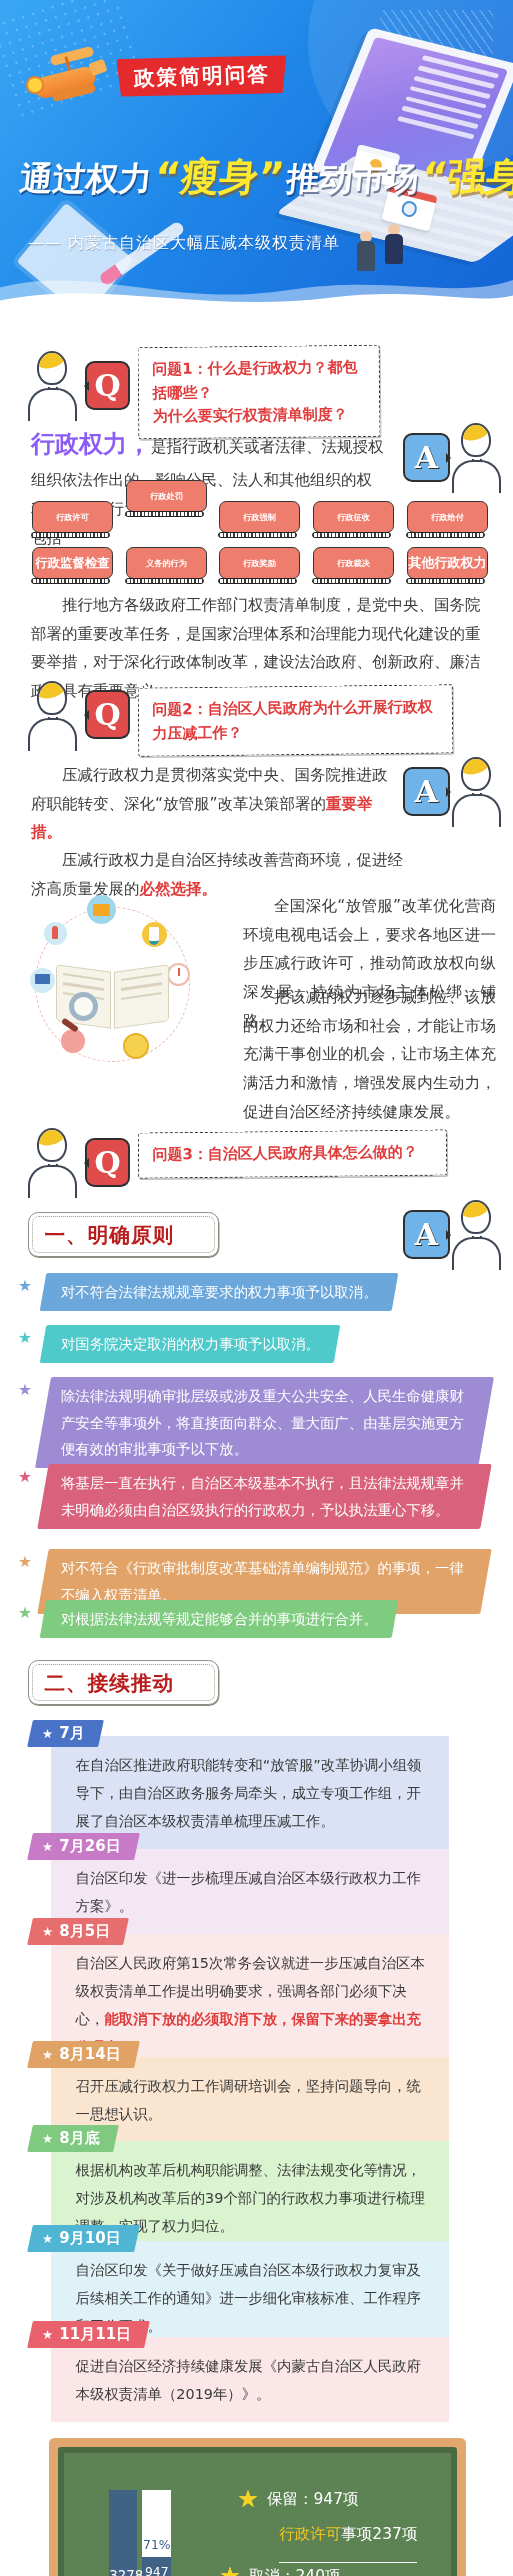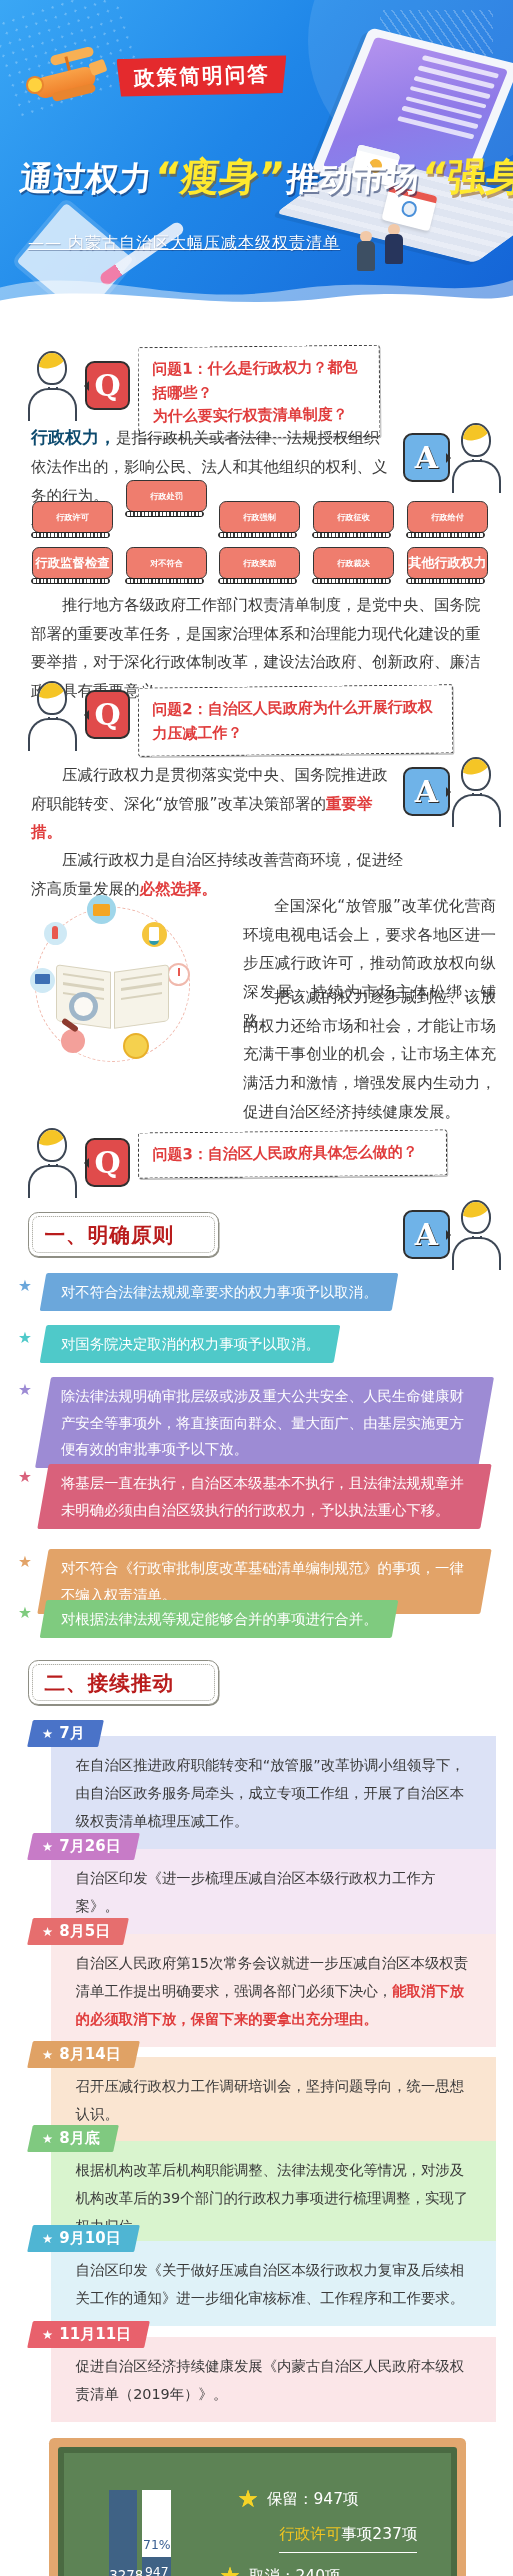--- a/index.html
+++ b/index.html
@@ -39,21 +39,21 @@
           clip-path:polygon(0 0,100% 6%,97% 100%,2% 94%);}
   .ribbon span{color:#fff;font-size:20.6px;font-weight:bold;letter-spacing:2.1px;}
 
   .title{position:absolute;left:19.6px;top:150px;width:495px;transform:skewX(-6deg);
          font-weight:bold;white-space:nowrap;}
   .title .w{color:#ffffff;font-size:33px;
         text-shadow:1.5px 2.1px 0 rgba(20,40,90,.55);}
   .title .y{color:#ffe92e;font-size:39px;
         text-shadow:1.5px 2.6px 0 rgba(150,90,0,.55);}
   .subtitle{position:absolute;left:28px;top:233px;color:#ffffff;font-size:16px;letter-spacing:1px;
-        text-shadow:0.5px 1px 1px rgba(20,40,90,.35);text-decoration:underline;}
+        text-shadow:0.5px 1px 1px rgba(20,40,90,.35);}
 
   
   .laptop{position:absolute;right:-10.3px;top:41px;width:216px;height:242px;}
   .laptop .screen{position:absolute;right:31px;top:0;width:155px;height:155px;background:#f4f6fb;border-radius:7.2px;
         transform:rotate(14deg) skewX(-8deg);box-shadow:-4.1px 5.2px 0 rgba(0,0,0,.08);}
   .laptop .screen .inner{position:absolute;left:9.3px;top:8.2px;right:9.3px;bottom:8.2px;border-radius:4.1px;
         background:linear-gradient(150deg,#b493ee 0%,#8f7ae8 50%,#7b8bf0 100%);overflow:hidden;}
   .laptop .screen .inner i{display:block;height:4.6px;margin:6.2px 7.2px 0 52px;background:rgba(255,255,255,.75);border-radius:2.1px;}
   .laptop .base{position:absolute;right:5.2px;top:129px;width:206px;height:77px;background:#e9edf6;border-radius:6.2px;
         transform:rotate(14deg) skewX(-40deg);box-shadow:0 4.1px 0 rgba(0,0,0,.08);
@@ -113,37 +113,37 @@
   .prin .star{position:absolute;left:0;top:4.1px;font-size:15.5px;}
   .prin .bar{display:inline-block;margin-left:25px;transform:skewX(-10deg);border-radius:2.1px;padding:5.7px 17.5px;max-width:443px;}
   .prin .bar span{display:inline-block;transform:skewX(10deg);color:#fff;font-size:14.4px;line-height:1.85;}
 
   
   .titem{position:absolute;left:30px;width:464px;}
   .titem .tab{position:absolute;left:0;top:0;z-index:2;transform:skewX(-12deg);border-radius:1.5px;
         padding:4.1px 15.5px 4.1px 12.4px;color:#fff;font-weight:bold;font-size:15px;}
   .titem .tab i{display:inline-block;transform:skewX(12deg);font-style:normal;}
   .titem .tab .st{margin-right:6.2px;font-size:12.4px;}
-  .titem .box{position:relative;margin:15.5px 0 0 20.6px;width:445px;padding:15.5px 19.6px 13.4px 25px;
+  .titem .box{position:relative;margin:15.5px 0 0 20.6px;width:398px;padding:15.5px 19.6px 13.4px 25px;
         color:#3a3a3a;font-size:14.4px;line-height:1.95;}
 
   
   .bb{position:absolute;left:49px;top:2438px;width:417px;height:241px;background:#e2a76f;border-radius:5.2px;padding:9.3px;}
   .bb .board{position:relative;width:100%;height:100%;background:#5d8355;border:6.2px solid #4a6a42;border-radius:3.1px;}
   .bb .bar1{position:absolute;left:45px;top:37px;width:28px;height:96px;background:#3f6285;}
   .bb .bar1 span{position:absolute;left:0;right:0;bottom:3.1px;text-align:center;color:#fff;font-size:13.4px;}
   .bb .bar2{position:absolute;left:78px;top:37px;width:29px;height:96px;background:#ffffff;}
   .bb .bar2 .pct{position:absolute;left:0;right:0;bottom:34px;text-align:center;color:#3a5f92;font-size:12.4px;}
   .bb .bar2 .rem{position:absolute;left:0;right:0;bottom:0;height:29px;background:#3f6285;color:#fff;font-size:12.4px;
         text-align:center;line-height:29px;}
   .bb .ann{position:absolute;color:#fff;font-size:15.5px;}
   .bb .ann .bstar{color:#f5d327;font-size:24px;vertical-align:-3.1px;margin-right:8.2px;
         text-shadow:0 0 0 #f5d327;}
   .bb .ann .hl{color:#f0c420;}
-  .bb .under{border-bottom:1.5px solid #fff;padding-bottom:7px;}
+  .bb .under{border-bottom:1.5px solid #fff;padding-bottom:17px;}
 
   
   .bookill{position:absolute;left:25px;top:891px;width:185px;height:180px;}
   .bookill .ring{position:absolute;left:10.3px;top:15.5px;width:155px;height:155px;border-radius:50%;border:1.5px dashed #f0b9ad;}
   .bookill .book{position:absolute;left:31px;top:77px;width:113px;height:67px;}
   .bookill .page{position:absolute;width:55px;height:57px;background:#f6f3e8;border:1.5px solid #d8d2bd;}
   .bookill .pl{left:0;transform:skewY(8deg);border-radius:4.1px 0 0 4.1px;}
   .bookill .pr{right:0;transform:skewY(-8deg);border-radius:0 4.1px 4.1px 0;}
   .bookill .page i{display:block;height:2.1px;background:#d8d2bd;margin:7.2px 6.2px 0;}
   .bookill .mag{position:absolute;left:44px;top:101px;width:29px;height:29px;border-radius:50%;border:5.2px solid #9fb6c9;background:rgba(255,255,255,.5);}
@@ -238,39 +238,39 @@
     <div class="collar"></div>
       <div class="bod"></div>
   </div>
   <div class="qbubble" style="left:85px;top:361px;">Q</div>
   <div class="qbox" style="left:138px;top:346px;width:242px;">
     <div class="qt">问题1：什么是行政权力？都包括哪些？</div>
     <div class="qt">为什么要实行权责清单制度？</div>
   </div>
 
   <div class="para" style="left:31px;top:422px;width:361px;">
-    <span style="font-size:17px;font-weight:bold;color:#0c4a6e;">行政权力，</span><span>是指行政机关或者法律、法规授权组织依法作出的，影响公民、法人和其他组织的权利、义务的行为。</span><br>
+    <span style="font-size:24px;font-weight:bold;color:#8b5cf6;">行政权力，</span><span>是指行政机关或者法律、法规授权组织依法作出的，影响公民、法人和其他组织的权利、义务的行为。</span><br>
     <span>包括</span>
   </div>
   <div class="abubble" style="left:403px;top:433px;">A</div>
   <div class="figure" style="left:452px;top:423px;">
     <div class="head">
         <div class="hat"></div>
       </div>
     <div class="collar"></div>
       <div class="bod"></div>
   </div>
 
   <div class="pill" style="left:32px;top:501px;">行政许可</div>
   <div class="pill" style="left:126px;top:480px;">行政处罚</div>
   <div class="pill" style="left:219px;top:501px;">行政强制</div>
   <div class="pill" style="left:313px;top:501px;">行政征收</div>
   <div class="pill" style="left:407px;top:501px;">行政给付</div>
   <div class="pill" style="left:32px;top:547px;font-size:12.4px;">行政监督检查</div>
-  <div class="pill" style="left:126px;top:547px;">对不符合</div>
+  <div class="pill" style="left:126px;top:547px;">义务的行为</div>
   <div class="pill" style="left:219px;top:547px;">行政奖励</div>
   <div class="pill" style="left:313px;top:547px;">行政裁决</div>
   <div class="pill" style="left:407px;top:547px;font-size:13px;">其他行政权力</div>
 
   <div class="para indent" style="left:31px;top:591px;width:453px;">推行地方各级政府工作部门权责清单制度，是党中央、国务院部署的重要改革任务，是国家治理体系和治理能力现代化建设的重要举措，对于深化行政体制改革，建设法治政府、创新政府、廉洁政府具有重要意义。</div>
 
   <div class="figure" style="left:28px;top:681px;">
     <div class="head">
         <div class="hat"></div>
       </div>

